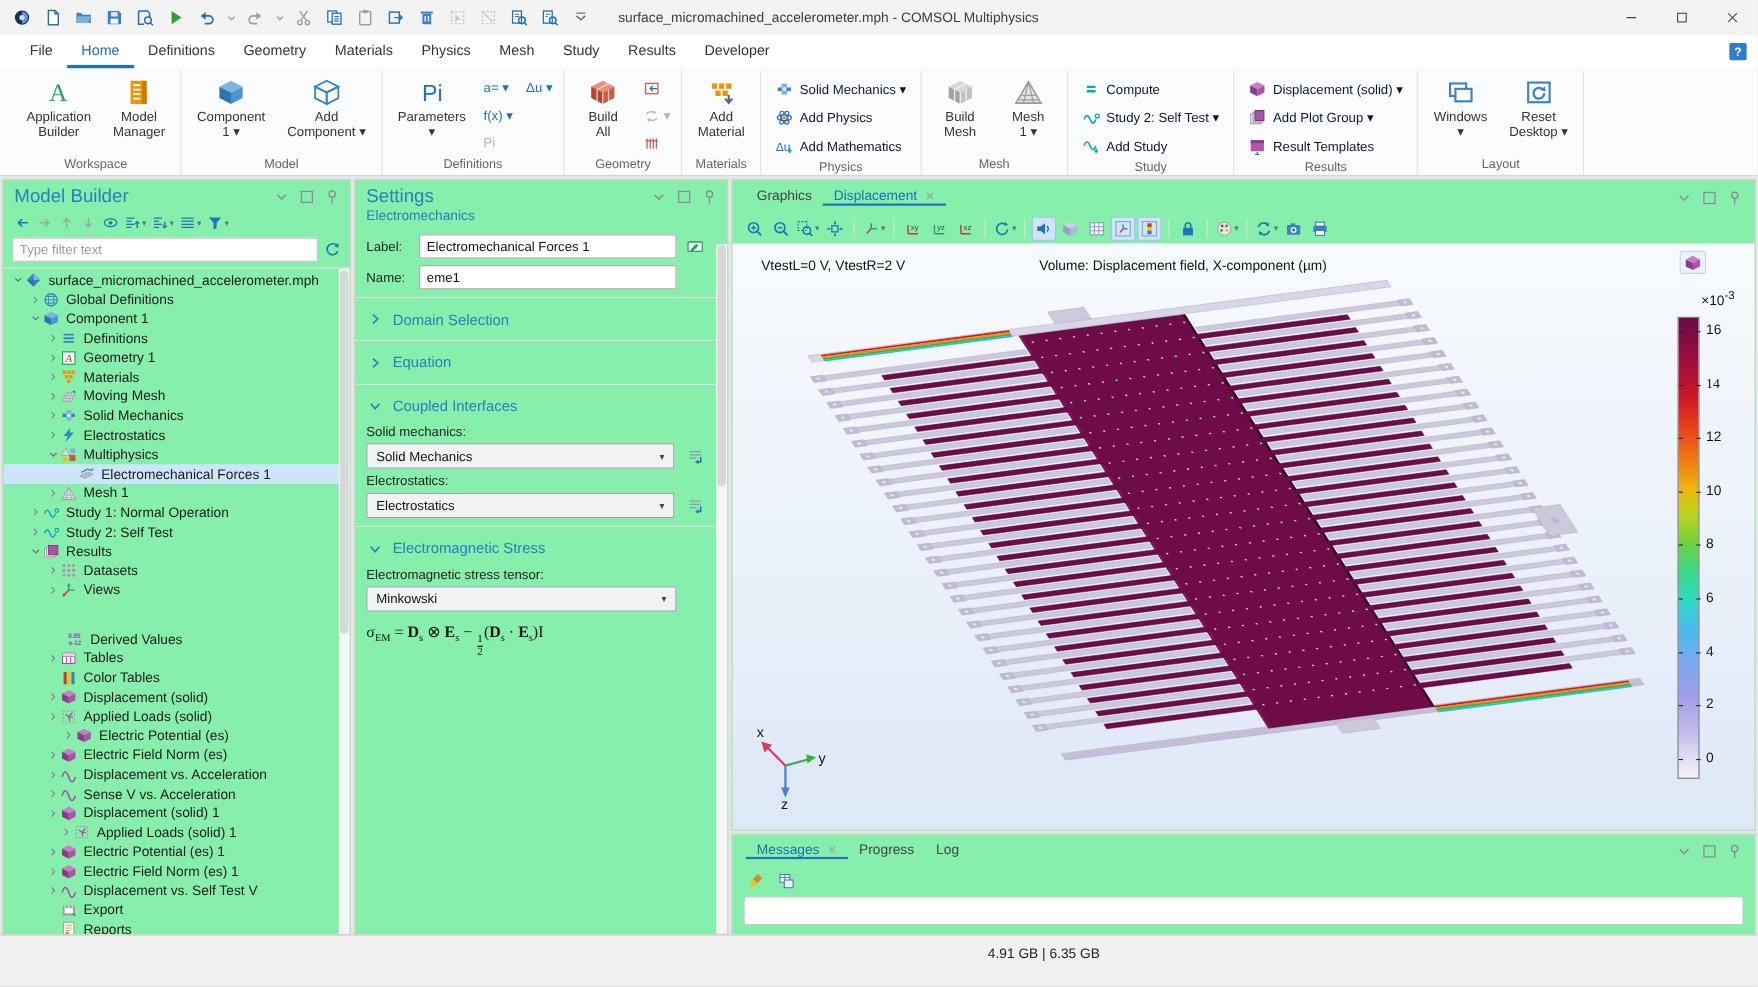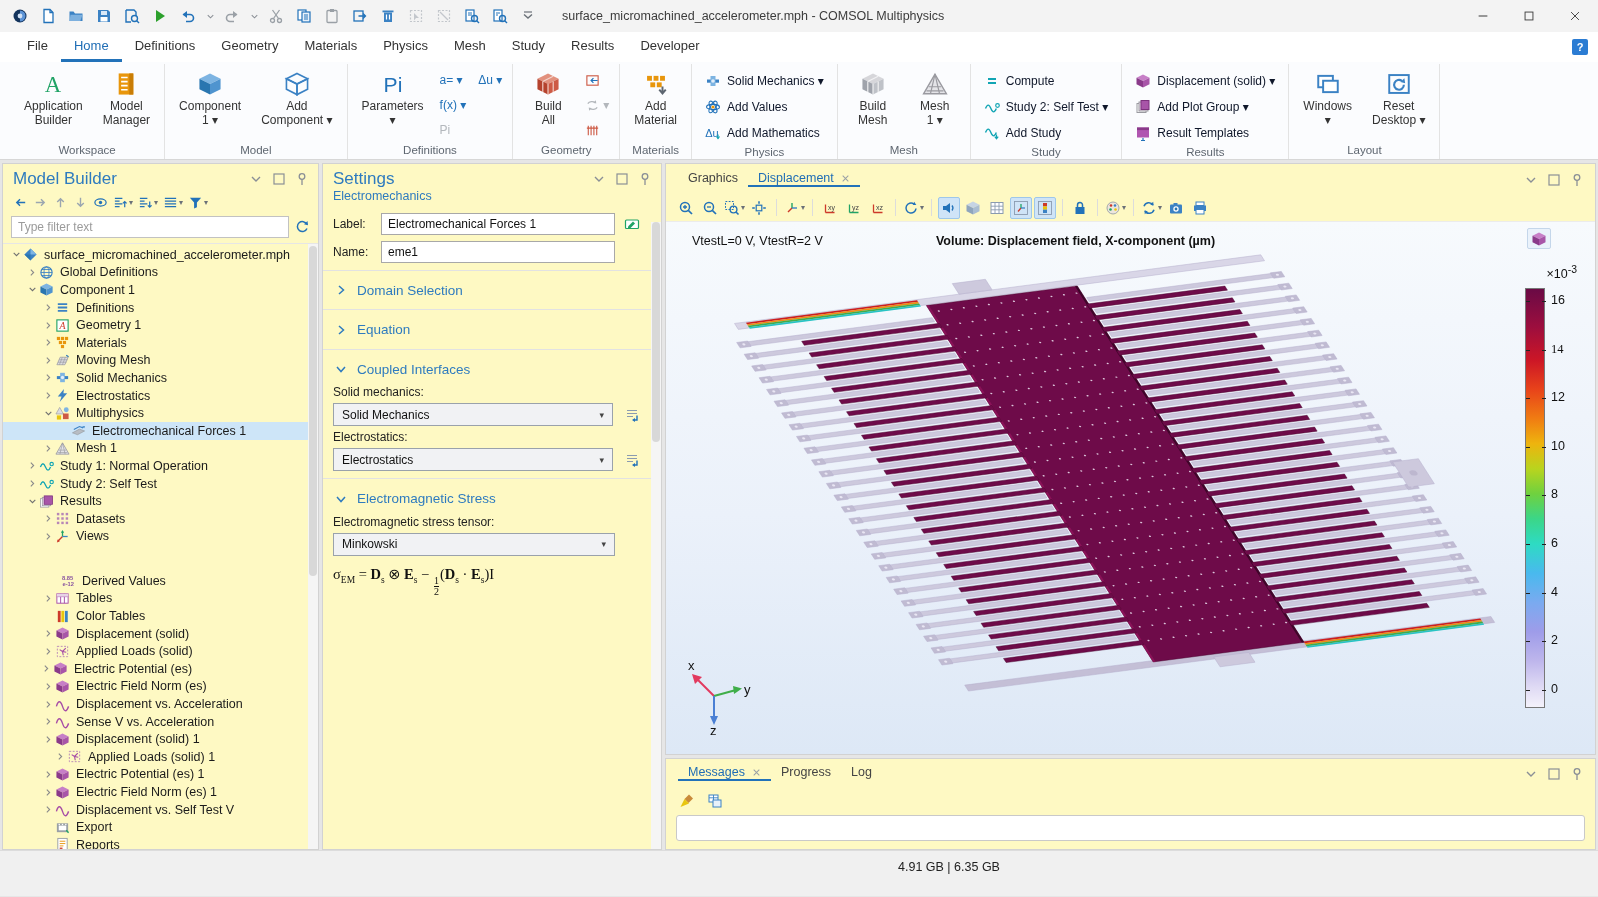--- a/index.html
+++ b/index.html
@@ -33,21 +33,21 @@
   .rlarge .ric {height:30px; display:flex; align-items:center;}
   .rlbl {font-size:12px; line-height:14px; color:#333; text-align:center; white-space:nowrap;}
   .rstack {display:flex; flex-direction:column; gap:3px; padding-top:3px;}
   .rsmall {height:22px; display:flex; align-items:center; gap:3px; font-size:12px; color:#2272b9; padding:0 3px; white-space:nowrap;}
   .rsmall .gray {color:#b3b7bc;}
   .rwide {height:25px; display:flex; align-items:center; gap:6px; font-size:12px; color:#0f172a; padding:0 6px; white-space:nowrap;}
   .chev {font-size:8px; color:#6b7178;}
 
   
   .main {display:flex; height:690px; padding:3px 2px 0 2px; gap:3px;}
-  .panel {background:#fef9c3; border:1px solid #d2d2d2;}
+  .panel {background:#86efac; border:1px solid #d2d2d2;}
   .panel-head {display:flex; align-items:center; padding:5px 8px 1px 10px;}
   .panel-title {color:#2e7bbf; font-size:17px;}
   .head-icons {margin-left:auto; display:flex; gap:7px; align-items:center;}
 
   
   .mb {width:317px; display:flex; flex-direction:column;}
   .mb-toolbar {display:flex; align-items:center; gap:1px; padding:2px 8px 2px 8px;}
   .mbt-btn {height:20px; display:flex; align-items:center; padding:0 2px; gap:1px;}
   .filter-row {display:flex; align-items:center; gap:5px; padding:2px 8px 5px 8px;}
   .filter-input {flex:1; height:22px; border:1px solid #c2c2c2; font-size:12px; color:#9b9b9b; padding:0 6px; display:flex; align-items:center; background:#fff;}
@@ -83,21 +83,21 @@
   .gpanel {flex:1; display:flex; flex-direction:column;}
   .gtabs {display:flex; align-items:center; height:30px; padding-left:12px; position:relative;}
   .gtab {display:flex; align-items:center; gap:7px; padding:0 10px; font-size:12.5px; color:#444; border-bottom:2px solid transparent;}
   .gtab.active {color:#1f6db5; border-bottom-color:#2272b9;}
   .gtoolbar {height:28px; display:flex; align-items:center; padding:0 9px; gap:2px; border-bottom:1px solid #ececec;}
   .gt-btn {min-width:22px; height:22px; display:flex; align-items:center; justify-content:center; gap:1px; border:1px solid transparent; border-radius:2px;}
   .gt-btn.active {background:#cfe4f7; border-color:#9ec7ea;}
   .gt-div {width:1px; height:17px; background:#dcdcdc; margin:0 4px;}
   .plot-area {flex:1; position:relative; background:linear-gradient(180deg,#f7fafd 0%,#ebf1fa 55%,#dde8f6 100%); overflow:hidden;}
   .plot-param {position:absolute; left:26px; top:12px; font-size:12.5px; color:#111;}
-  .plot-title {position:absolute; left:0; right:110px; top:12px; text-align:center; font-size:12.5px; color:#111;font-weight:bold;}
+  .plot-title {position:absolute; left:0; right:110px; top:12px; text-align:center; font-size:12.5px; color:#111;}
   .mini-plot {position:absolute; right:44px; top:6px; width:24px; height:21px; background:#eaf2fb; border:1px solid #c4d6ea; border-radius:2px; display:flex; align-items:center; justify-content:center;}
   .legend {position:absolute; right:10px; top:0; bottom:0; width:66px;}
   .legend-mult {position:absolute; top:42px; right:8px; font-size:12.5px; color:#111;}
   .legend-bar {position:absolute; left:6px; top:66px; width:20px; height:420px; border:1px solid #777;}
   .legend-tick {position:absolute; left:32px; font-size:12.5px; color:#111;}
   .legend-dash {position:absolute; width:4px; height:1px; background:#222;}
   .triad {position:absolute; left:14px; bottom:18px;}
 
   
   .msg-panel {height:92px; display:flex; flex-direction:column;}
@@ -426,21 +426,21 @@
             </svg></span>
           <span>Solid Mechanics  ▾</span>
         </div>
         <div class="rwide">
           <span><svg class="ic" viewBox="0 0 16 16" width="16" height="16">
               <ellipse cx="8" cy="8" rx="6.5" ry="2.6" fill="none" stroke="#2272b9" stroke-width="1.1"></ellipse>
               <ellipse cx="8" cy="8" rx="6.5" ry="2.6" fill="none" stroke="#2272b9" stroke-width="1.1" transform="rotate(60 8 8)"></ellipse>
               <ellipse cx="8" cy="8" rx="6.5" ry="2.6" fill="none" stroke="#2272b9" stroke-width="1.1" transform="rotate(-60 8 8)"></ellipse>
               <circle cx="8" cy="8" r="1.6" fill="#e8960c"></circle>
             </svg></span>
-          <span>Add Values</span>
+          <span>Add Physics</span>
         </div>
         <div class="rwide">
           <span><svg class="ic" viewBox="0 0 16 16" width="16" height="16">
               <text x="7" y="12" font-size="11" fill="#2272b9" text-anchor="middle">Δu</text>
               <path d="M13 9.5v4" stroke="#12a5b4" stroke-width="1.2"></path>
               <path d="M11.5 11.5l1.5 2 1.5-2" fill="none" stroke="#12a5b4" stroke-width="1.2"></path>
             </svg></span>
           <span>Add Mathematics</span>
         </div>
       </div>
@@ -948,21 +948,21 @@
             </svg>
           </span>
           <span class="ticon">
             <svg class="ic" viewBox="0 0 16 16" width="15" height="15">
               <rect x="2.5" y="2.5" width="11" height="11" fill="none" stroke="#b786b7" stroke-width="1" stroke-dasharray="2 1.6"></rect>
               <path d="M8 8l3.5-3.5M8 8l4 .8M8 8l.8 4M8 8L5 6" stroke="#a64ca6" stroke-width="1.2"></path>
             </svg>
           </span>
           <span>Applied Loads (solid)</span>
         </div>
-        <div class="trow" style="padding-left: 38px;">
+        <div class="trow" style="padding-left: 54px;">
           <span class="texp">
             <svg class="ic" width="9" height="9" viewBox="0 0 16 16">
               <path d="M5 3l5 5-5 5" fill="none" stroke="#8a8a8a" stroke-width="2"></path>
             </svg>
           </span>
           <span class="ticon">
             <svg class="ic" viewBox="0 0 16 16" width="15" height="15">
               <polygon points="8,1.5 14.5,4.8 8,8 1.5,4.8" fill="#c77fc7"></polygon>
               <polygon points="1.5,4.8 8,8 8,14.5 1.5,11.2" fill="#8a3a8a"></polygon>
               <polygon points="8,8 14.5,4.8 14.5,11.2 8,14.5" fill="#a855a8"></polygon>

